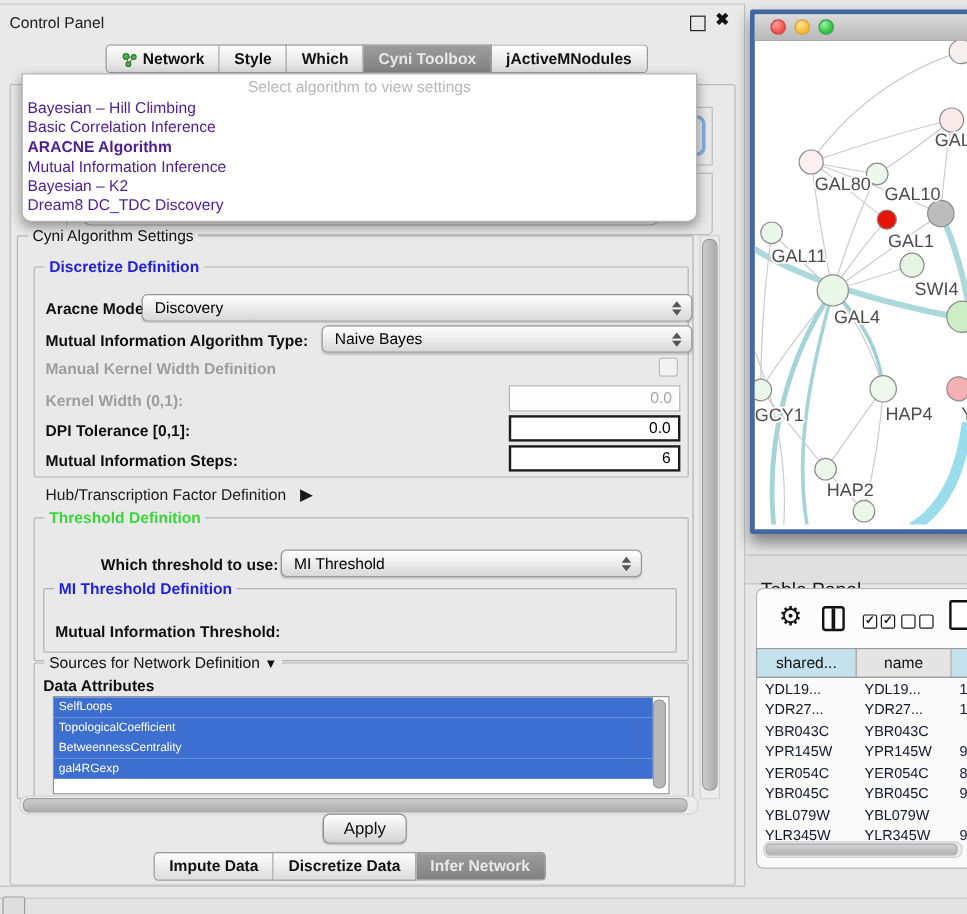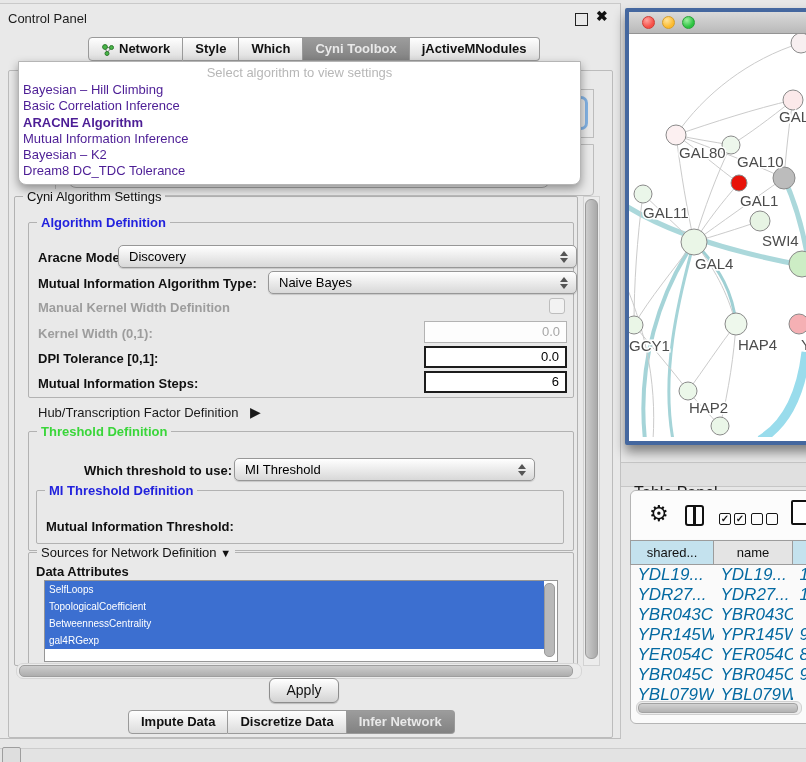--- a/index.html
+++ b/index.html
@@ -120,21 +120,21 @@
     font-size:10px;line-height:9px;text-align:center;color:#111;font-weight:bold;margin-right:3px;vertical-align:middle;}
   #checked-pair{position:absolute;left:88px;top:18px;}
   #unchecked-pair{position:absolute;left:120px;top:18px;}
   #doc-icon{position:absolute;left:160px;top:9px;width:16px;height:21px;border:2.5px solid #111;border-radius:2px;background:#fff;}
 
   #tbl-clip{left:630px;top:540px;width:176px;height:162px;overflow:hidden;z-index:4;}
   table.grid{border-collapse:collapse;table-layout:fixed;width:290px;}
   table.grid th{height:21px;font-size:13px;font-weight:normal;color:#111;text-align:center;
     border:1px solid #9c9c9c;background:#e4e4e4;overflow:hidden;white-space:nowrap;}
   table.grid th.hl{background:#c4e2ee;}
-  table.grid td{height:17.5px;font-size:17px;color:#0369a1;padding:0 0 0 7px;white-space:nowrap;overflow:hidden;font-style:italic;}
+  table.grid td{height:17.5px;font-size:12px;color:#0f172a;padding:0 0 0 7px;white-space:nowrap;overflow:hidden;}
   #tbl-hscroll{left:636px;top:701px;width:164px;height:12px;background:#ececec;border:1px solid #d0d0d0;border-radius:6px;z-index:5;}
   #tbl-hthumb{position:absolute;left:1px;top:1px;width:158px;height:8px;border-radius:4px;
     background:linear-gradient(#d2d2d2,#b2b2b2);border:1px solid #a2a2a2;}
 </style>
 </head>
 <body>
 
 <div id="app">
 
   <div class="abs" id="control-panel">
@@ -176,33 +176,33 @@
       </div>
 
     <div class="abs" id="algo-dropdown">
       <div id="algo-prompt">Select algorithm to view settings</div>
       <div id="algo-items">
           <div class="dd-item">Bayesian – Hill Climbing</div>
           <div class="dd-item">Basic Correlation Inference</div>
           <div class="dd-item bold">ARACNE Algorithm</div>
           <div class="dd-item">Mutual Information Inference</div>
           <div class="dd-item">Bayesian – K2</div>
-          <div class="dd-item">Dream8 DC_TDC Tolerance</div>
+          <div class="dd-item">Dream8 DC_TDC Discovery</div>
         </div>
     </div>
 
     <div class="abs groupbox" id="grp-settings">
       <span class="legend">Cyni Algorithm Settings</span>
     </div>
     <div class="abs" id="v-scroll">
         <div id="v-thumb"></div>
       </div>
 
     <div class="abs groupbox" id="grp-algdef">
-      <span class="legend blue">Algorithm Definition</span>
+      <span class="legend blue">Discretize Definition</span>
     </div>
 
     <div class="abs lbl" style="left:38px;top:246px;">Aracne Mode:</div>
     <div class="abs combo" style="left:118px;top:241px;width:447px;height:21px;z-index:6;">
       <span>Discovery</span>
       <span class="updown"></span>
     </div>
 
     <div class="abs lbl" style="left:38px;top:272px;">Mutual Information Algorithm Type:</div>
     <div class="abs combo" style="left:268px;top:267px;width:297px;height:21px;z-index:6;">

